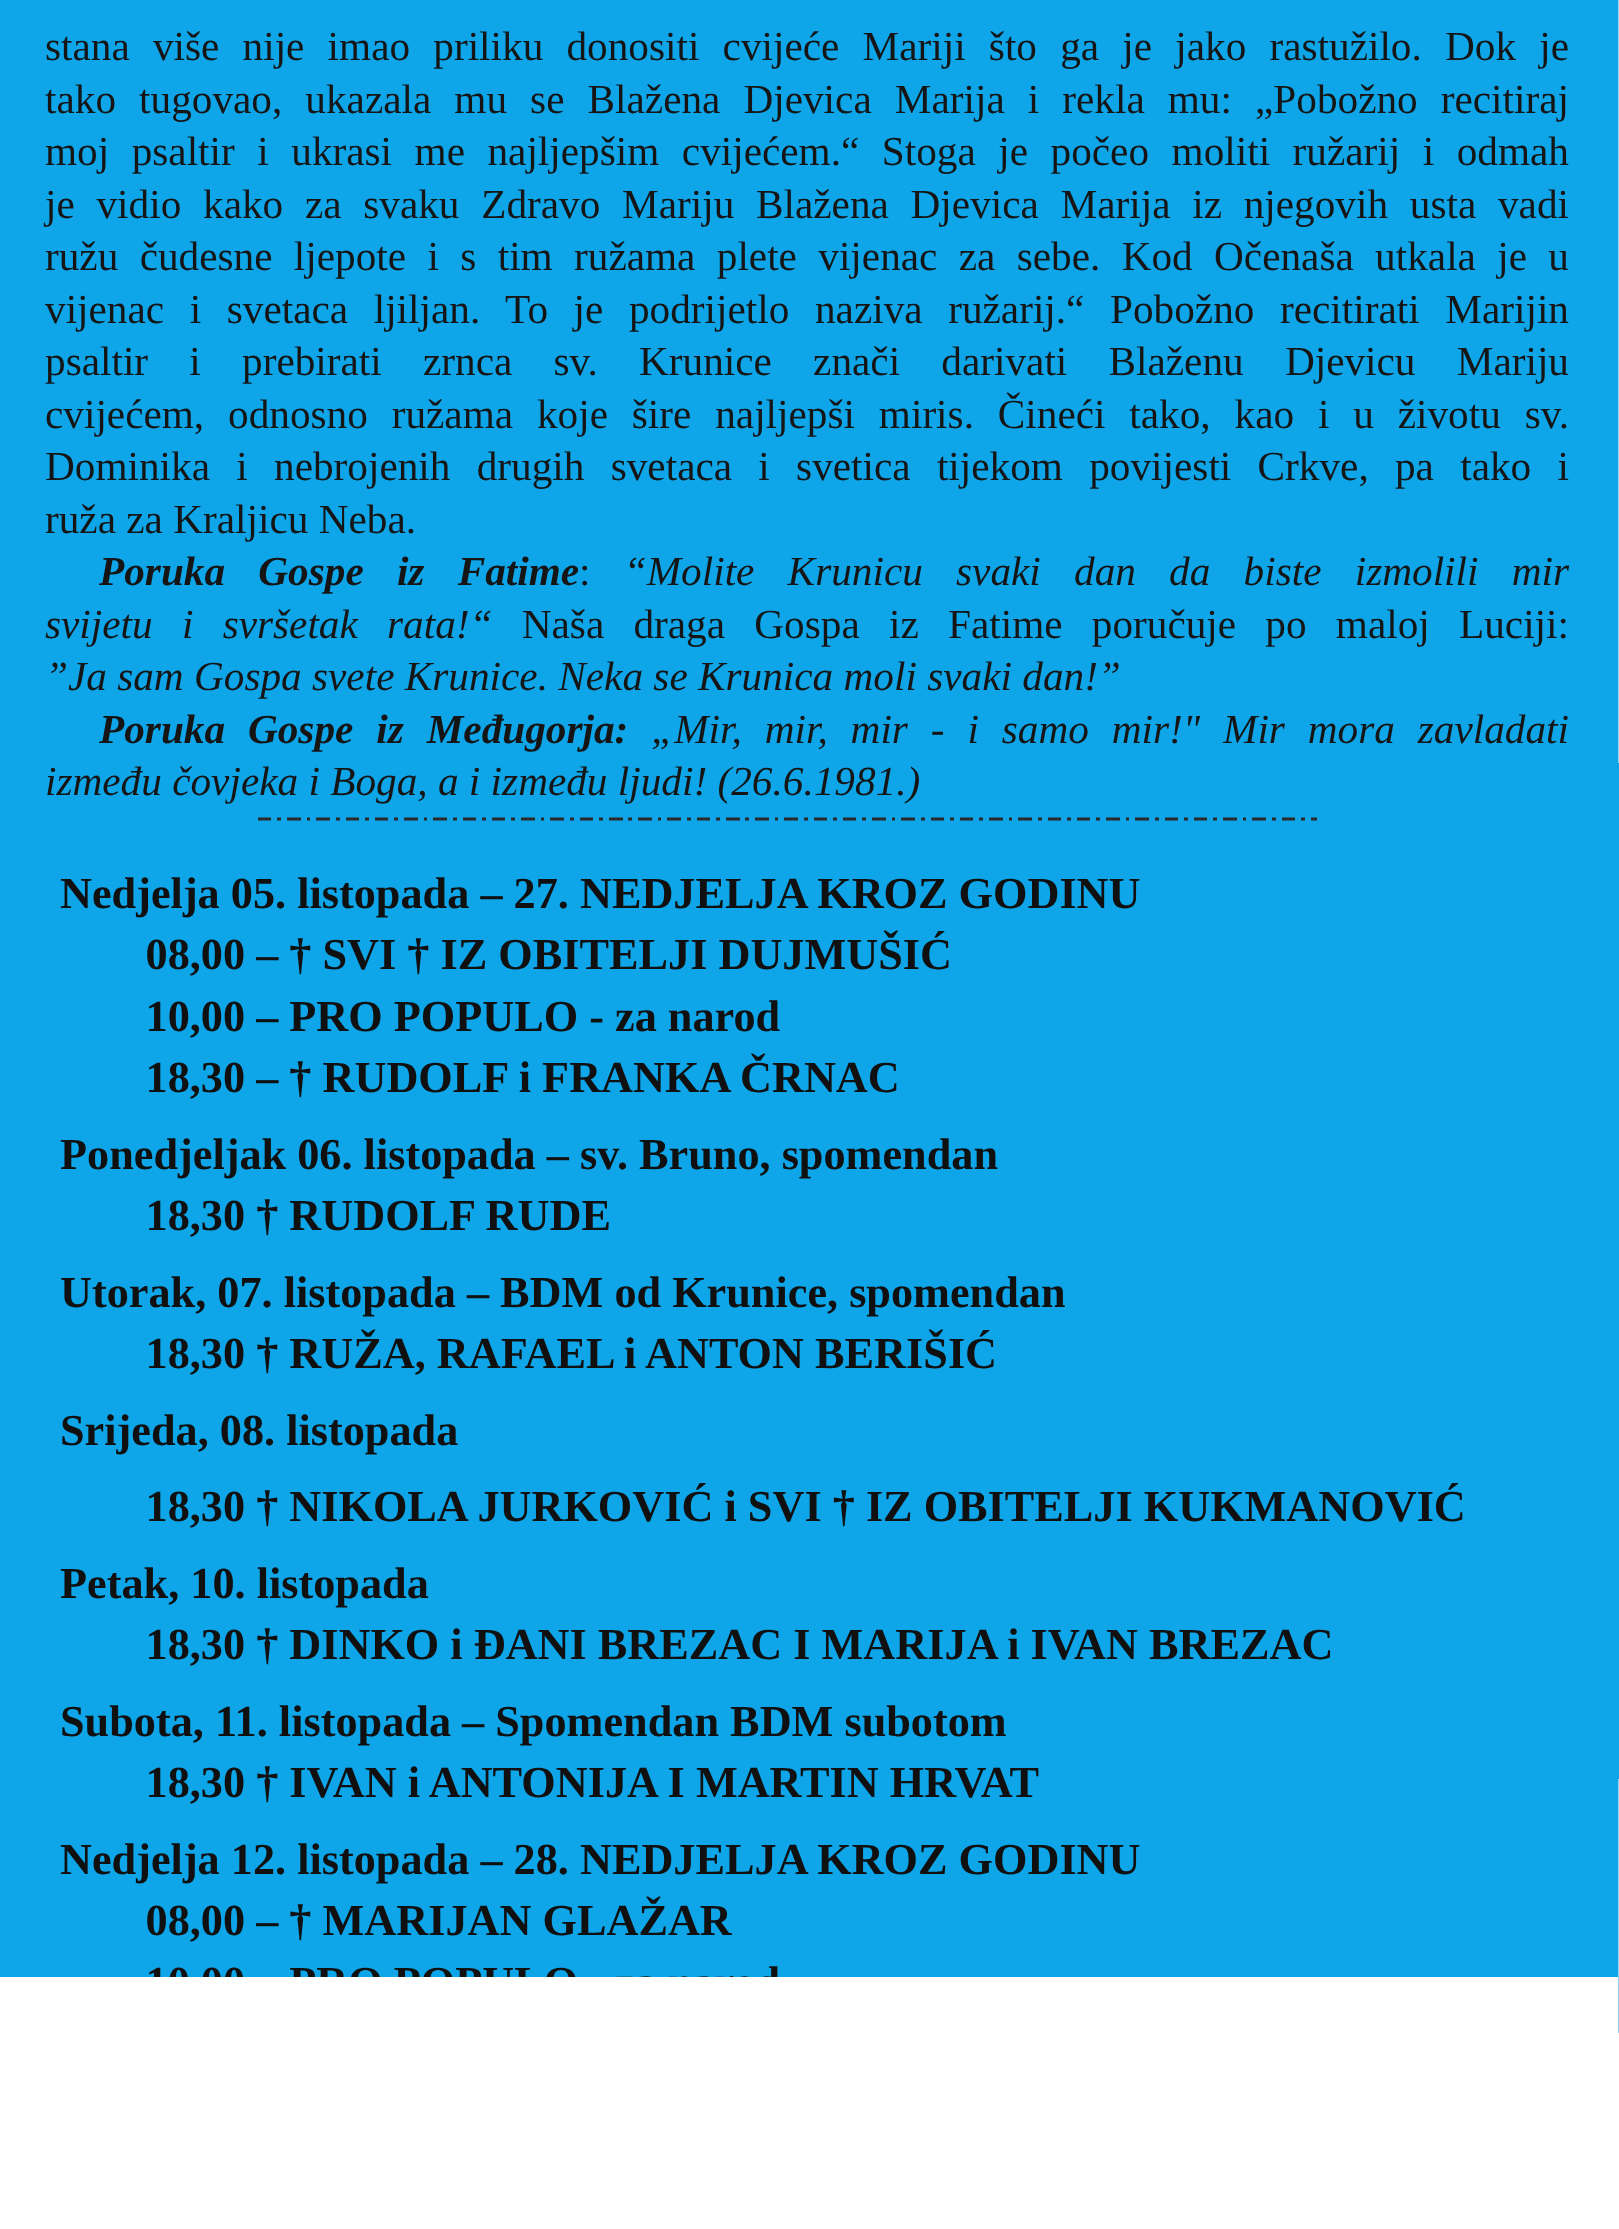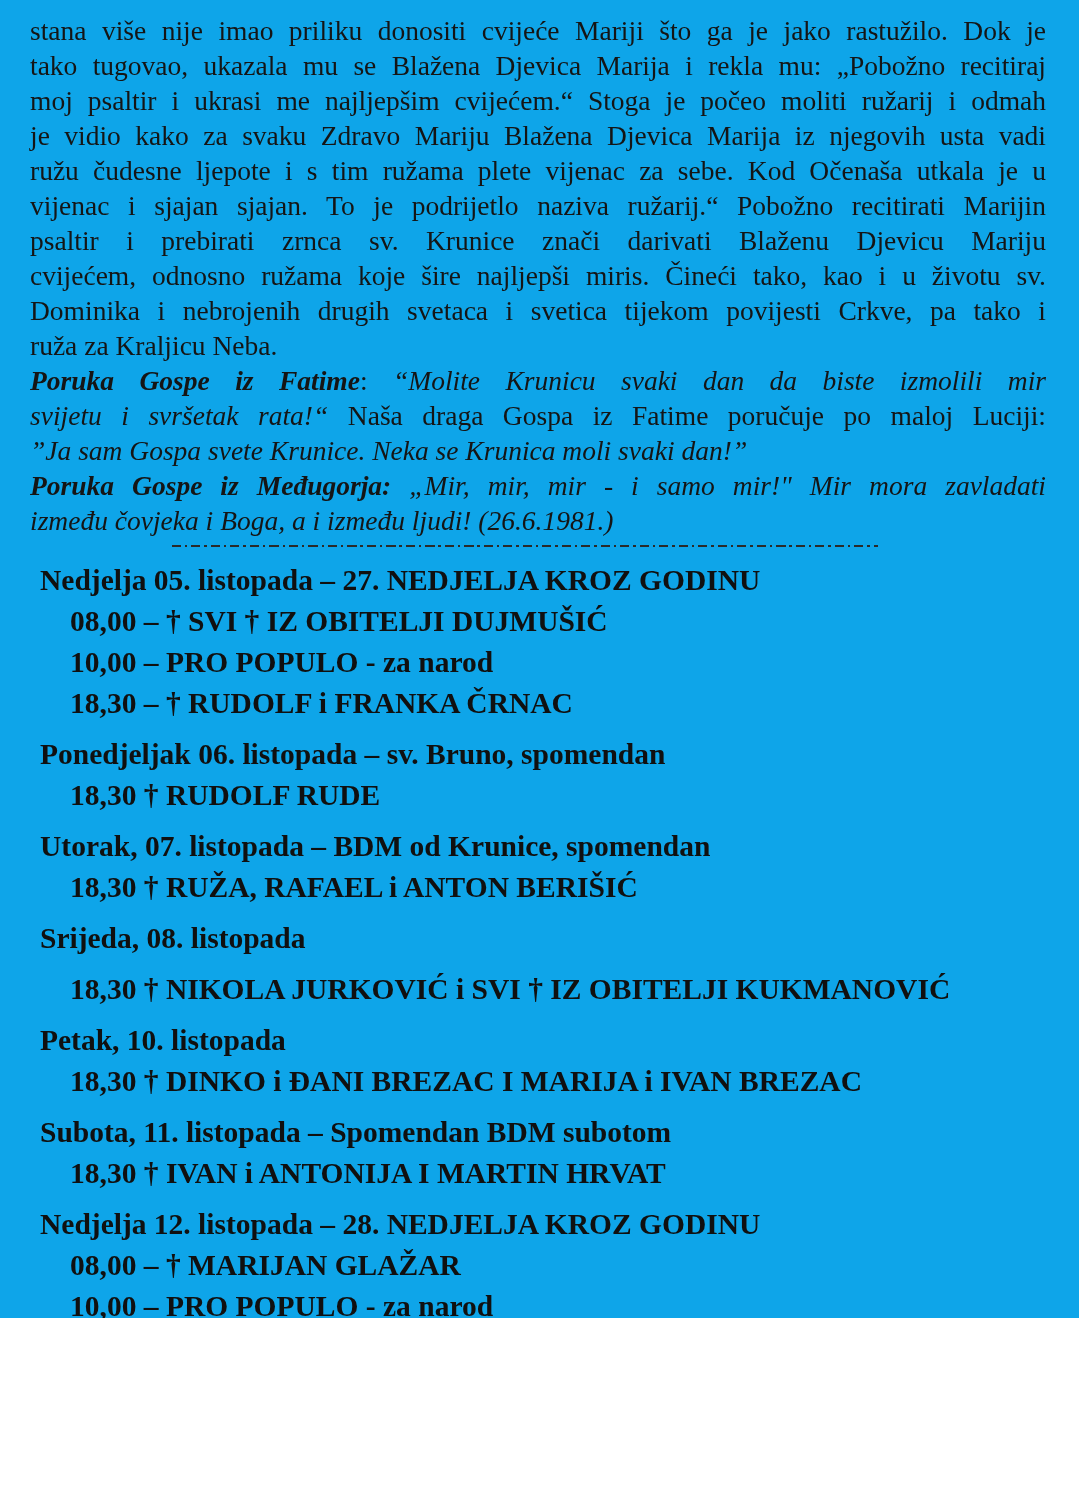--- a/index.html
+++ b/index.html
@@ -24,57 +24,57 @@
     height: 35px;
     text-align: justify;
     text-align-last: justify;
     white-space: normal;
   }
   .line.noj {
     text-align: right;
     text-align-last: left;
     font-family: Liberation Serif, serif;
   }
-  .seg-bi { font-weight: bold; font-style: italic; }
+  .seg-bi { font-weight: bold; font-style: italic; margin-left: 36px; }
   .seg-i  { font-style: italic; }
   .seg-r  { font-style: normal; font-weight: normal; }
   .separator {
     height: 2px;
     width: 706px;
     margin: 7px 0 0 172px;
     background: repeating-linear-gradient(
       to right,
       #2a2a2a 0px, #2a2a2a 9px,
       transparent 9px, transparent 13px,
       #2a2a2a 13px, #2a2a2a 15.5px,
       transparent 15.5px, transparent 19.5px
     );
   }
   .schedule {
-    margin-top: 13px;
+    margin-top: 29px;
     font-weight: bold;
     font-size: 29.5px;
     line-height: 41px;
     color: #101010;
   }
   .day-block { margin-bottom: 10px; }
   .day-header { padding-left: 40px; white-space: nowrap; }
-  .mass-line  { padding-left: 70px; white-space: nowrap; }
+  .mass-line  { padding-left: 97px; white-space: nowrap; }
 </style>
 </head>
 <body>
 
 <div class="page">
   <div class="body-text intro">
       <div class="line">stana više nije imao priliku donositi cvijeće Mariji što ga je jako rastužilo. Dok je</div>
       <div class="line">tako tugovao, ukazala mu se Blažena Djevica Marija i rekla mu: „Pobožno recitiraj</div>
       <div class="line">moj psaltir i ukrasi me najljepšim cvijećem.“ Stoga je počeo moliti ružarij i odmah</div>
       <div class="line">je vidio kako za svaku Zdravo Mariju Blažena Djevica Marija iz njegovih usta vadi</div>
       <div class="line">ružu čudesne ljepote i s tim ružama plete vijenac za sebe. Kod Očenaša utkala je u</div>
-      <div class="line">vijenac i sjajan sjajan. To je podrijetlo naziva ružarij.“ Pobožno recitirati Marijin</div>
+      <div class="line">vijenac i svetaca ljiljan. To je podrijetlo naziva ružarij.“ Pobožno recitirati Marijin</div>
       <div class="line">psaltir i prebirati zrnca sv. Krunice znači darivati Blaženu Djevicu Mariju</div>
       <div class="line">cvijećem, odnosno ružama koje šire najljepši miris. Čineći tako, kao i u životu sv.</div>
       <div class="line">Dominika i nebrojenih drugih svetaca i svetica tijekom povijesti Crkve, pa tako i</div>
       <div class="line noj">ruža za Kraljicu Neba.</div>
     </div>
   <div class="body-text">
       <div class="line"><span class="seg-bi">Poruka Gospe iz Fatime</span><span class="seg-r">: </span><span class="seg-i">“Molite Krunicu svaki dan da biste izmolili mir</span></div>
       <div class="line"><span class="seg-i">svijetu i svršetak rata!“ </span><span class="seg-r">Naša draga Gospa iz Fatime poručuje po maloj Luciji:</span></div>
       <div class="line noj"><span class="seg-i">”Ja sam Gospa svete Krunice. Neka se Krunica moli svaki dan!”</span></div>
       <div class="line"><span class="seg-bi">Poruka Gospe iz Međugorja: </span><span class="seg-i">„Mir, mir, mir - i samo mir!" Mir mora zavladati</span></div>

